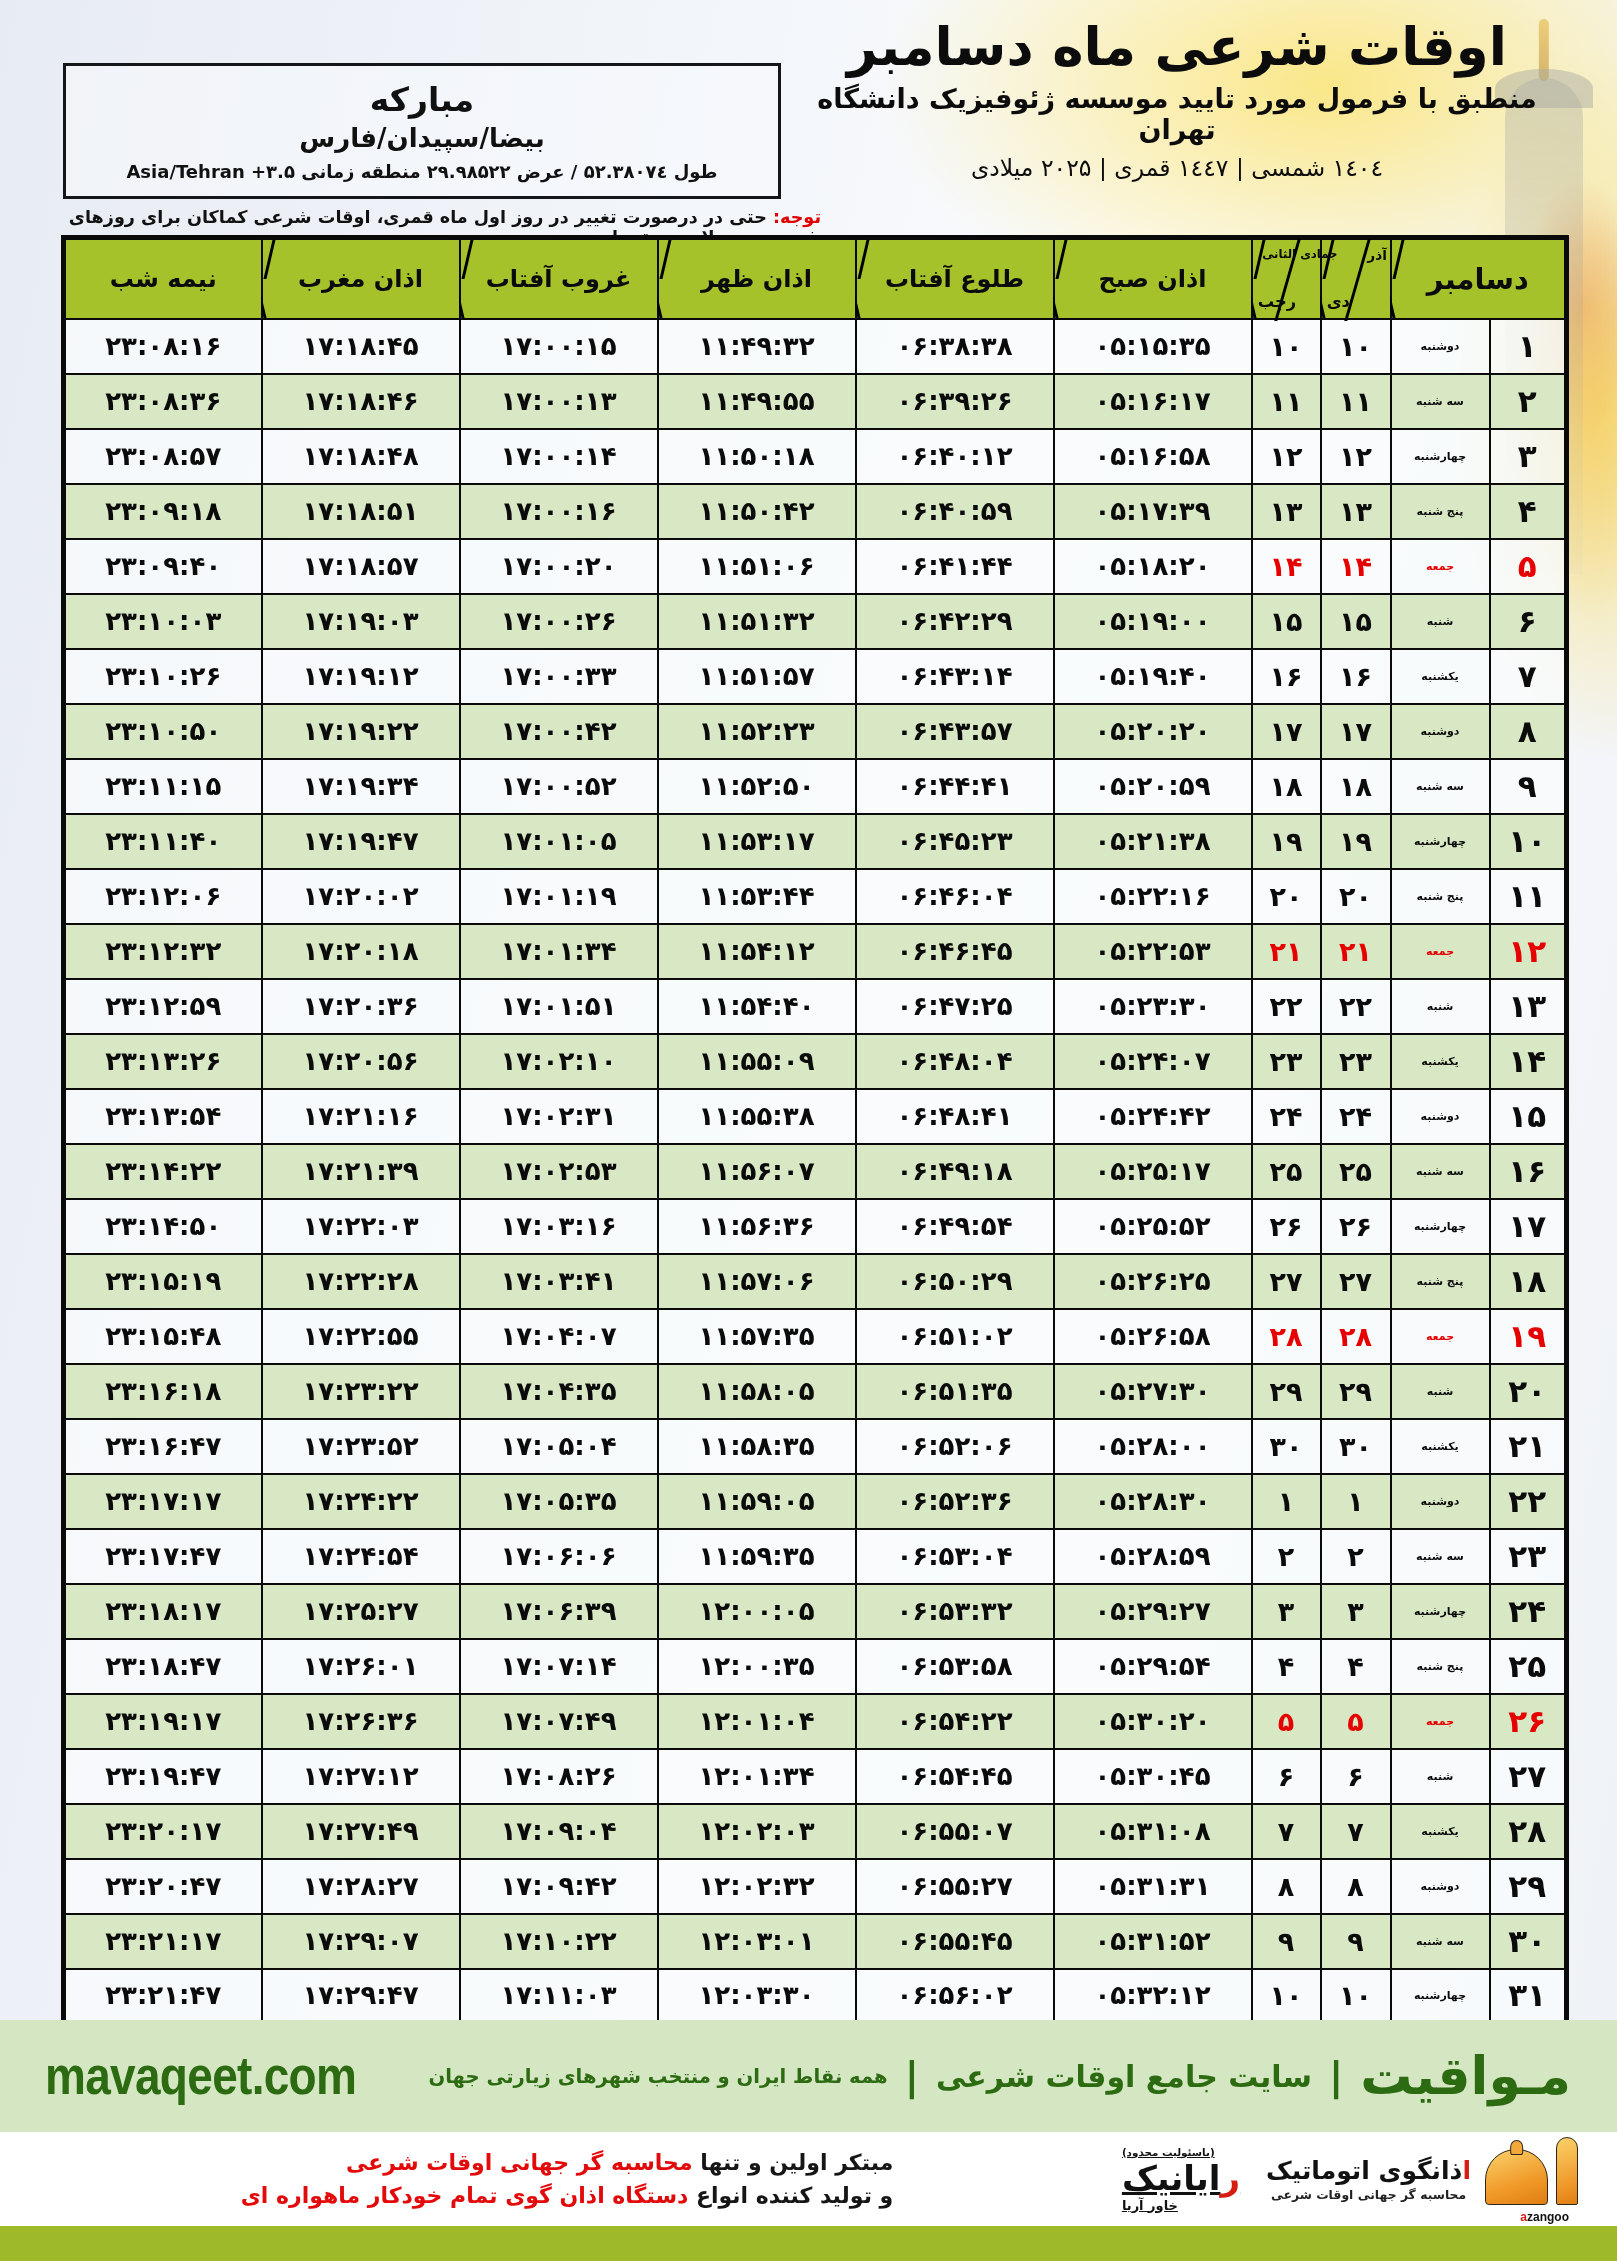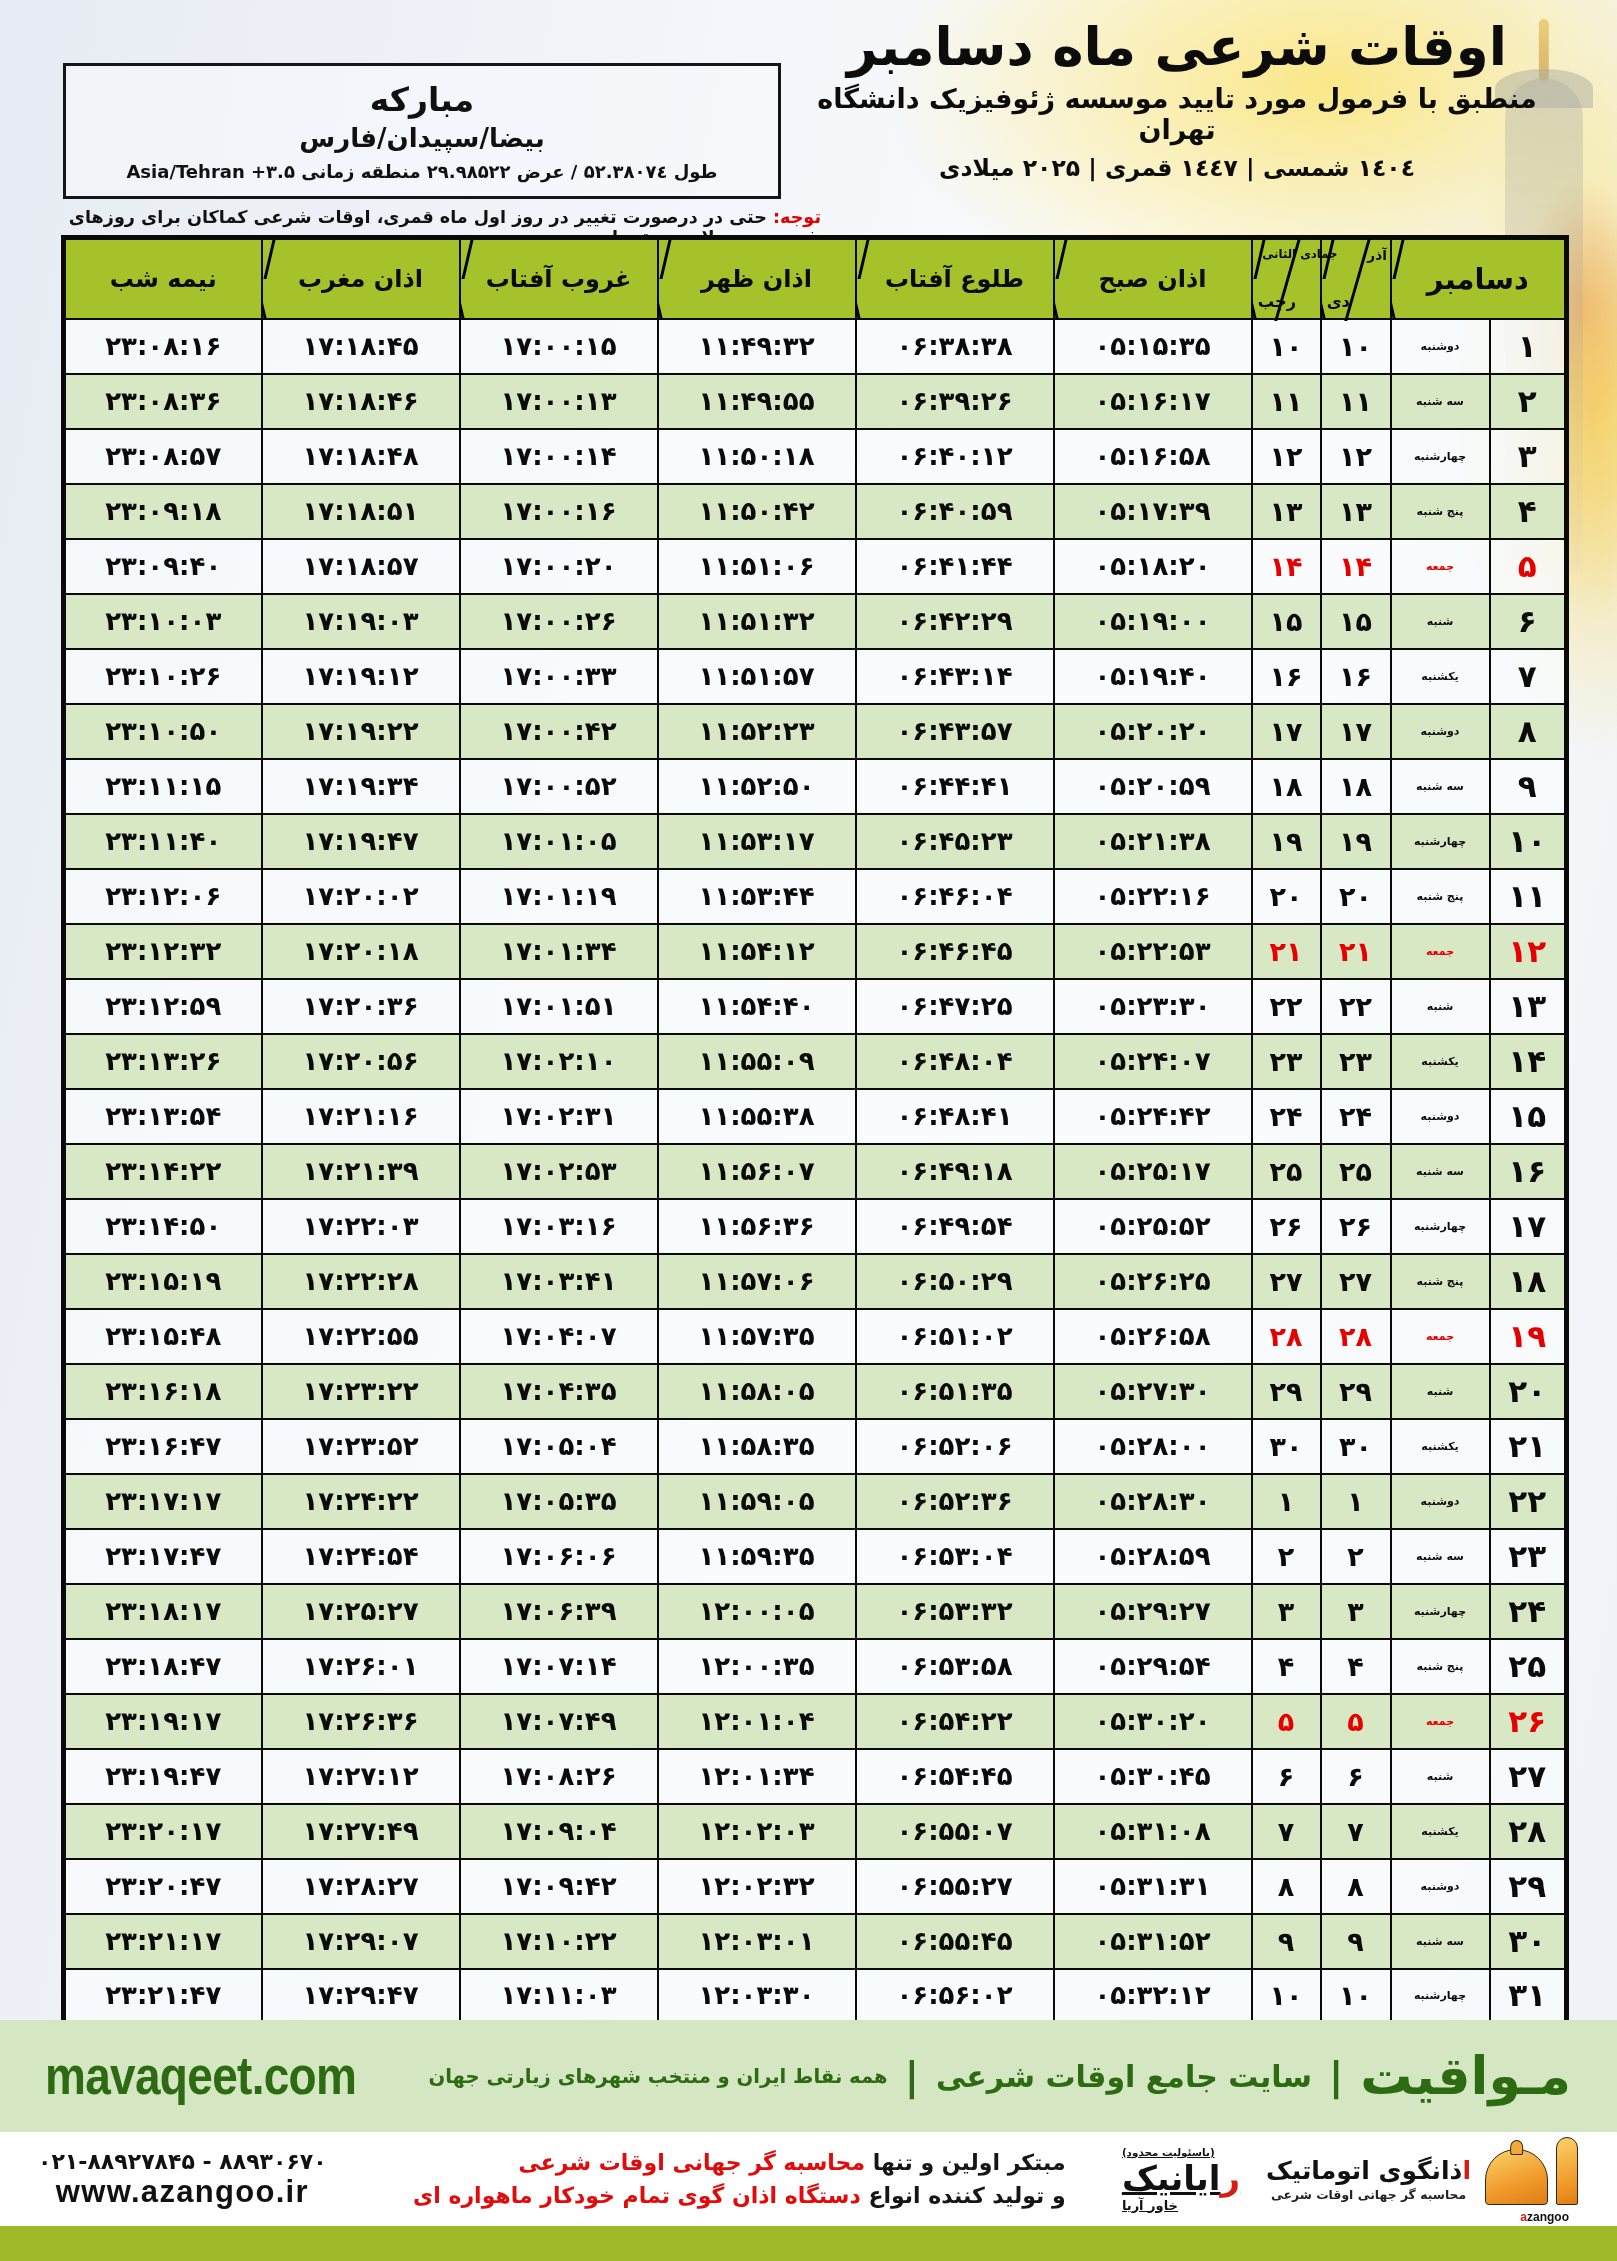--- a/index.html
+++ b/index.html
@@ -28,21 +28,21 @@
     border:3.3px solid #15161a; background:rgba(248,250,253,.55);
     display:flex; flex-direction:column; align-items:center; justify-content:center; gap:3.9px; text-align:center; }
   .loc-city { font-size:33px; font-weight:bold; color:#111; }
   .loc-region { font-size:26px; font-weight:bold; color:#111; }
   .loc-coords { font-size:18px; font-weight:bold; color:#111; margin-top:3.9px; }
   .loc-coords bdo, .loc-coords span { unicode-bidi:isolate; }
 
   .title-block { position:absolute; right:39px; top:17px; width:802px; text-align:center; color:#0c0c0c; }
   .title-main { font-size:53px; font-weight:bold; line-height:1.15; }
   .title-sub { font-size:27px; font-weight:bold; margin-top:5.2px; }
-  .title-years { font-size:23.5px; font-weight:bold; margin-top:9px; }
+  .title-years { font-size:23.5px; font-weight:normal; margin-top:9px; }
 
   .note-line { position:absolute; left:62px; top:207px; width:760px; font-size:17.6px; font-weight:bold; color:#111; text-align:right; }
   .note-label { color:#e00000; }
 
   
   table.prayer { position:absolute; left:62px; top:235px; width:1502px;
     border-collapse:collapse; table-layout:fixed; direction:rtl; }
   table.prayer, table.prayer td, table.prayer th { border:2.6px solid #0a0a0a; }
   table.prayer { border-width:5.2px; }
   thead th { background:#a6c22b; height:81px; font-size:24px; font-weight:bold; color:#0b0b0b;
@@ -579,21 +579,17 @@
       <div class="ry-east">خاور آریا</div>
     </div>
     <div class="mid-claims">
       <div class="claim">
         <span>مبتکر اولین و تنها </span><span class="red">محاسبه گر جهانی اوقات شرعی</span>
       </div>
       <div class="claim">
         <span>و تولید کننده انواع </span><span class="red">دستگاه اذان گوی تمام خودکار ماهواره ای</span>
       </div>
     </div>
-    <div class="contact">
-      <div class="phone">۰۲۱-۸۸۹۲۷۸۴۵ - ۸۸۹۳۰۶۷۰</div>
-      <div class="site">www.azangoo.ir</div>
-    </div>
   </div>
 
   <div class="green-strip"></div>
 </div>
 
 
 </body></html>

